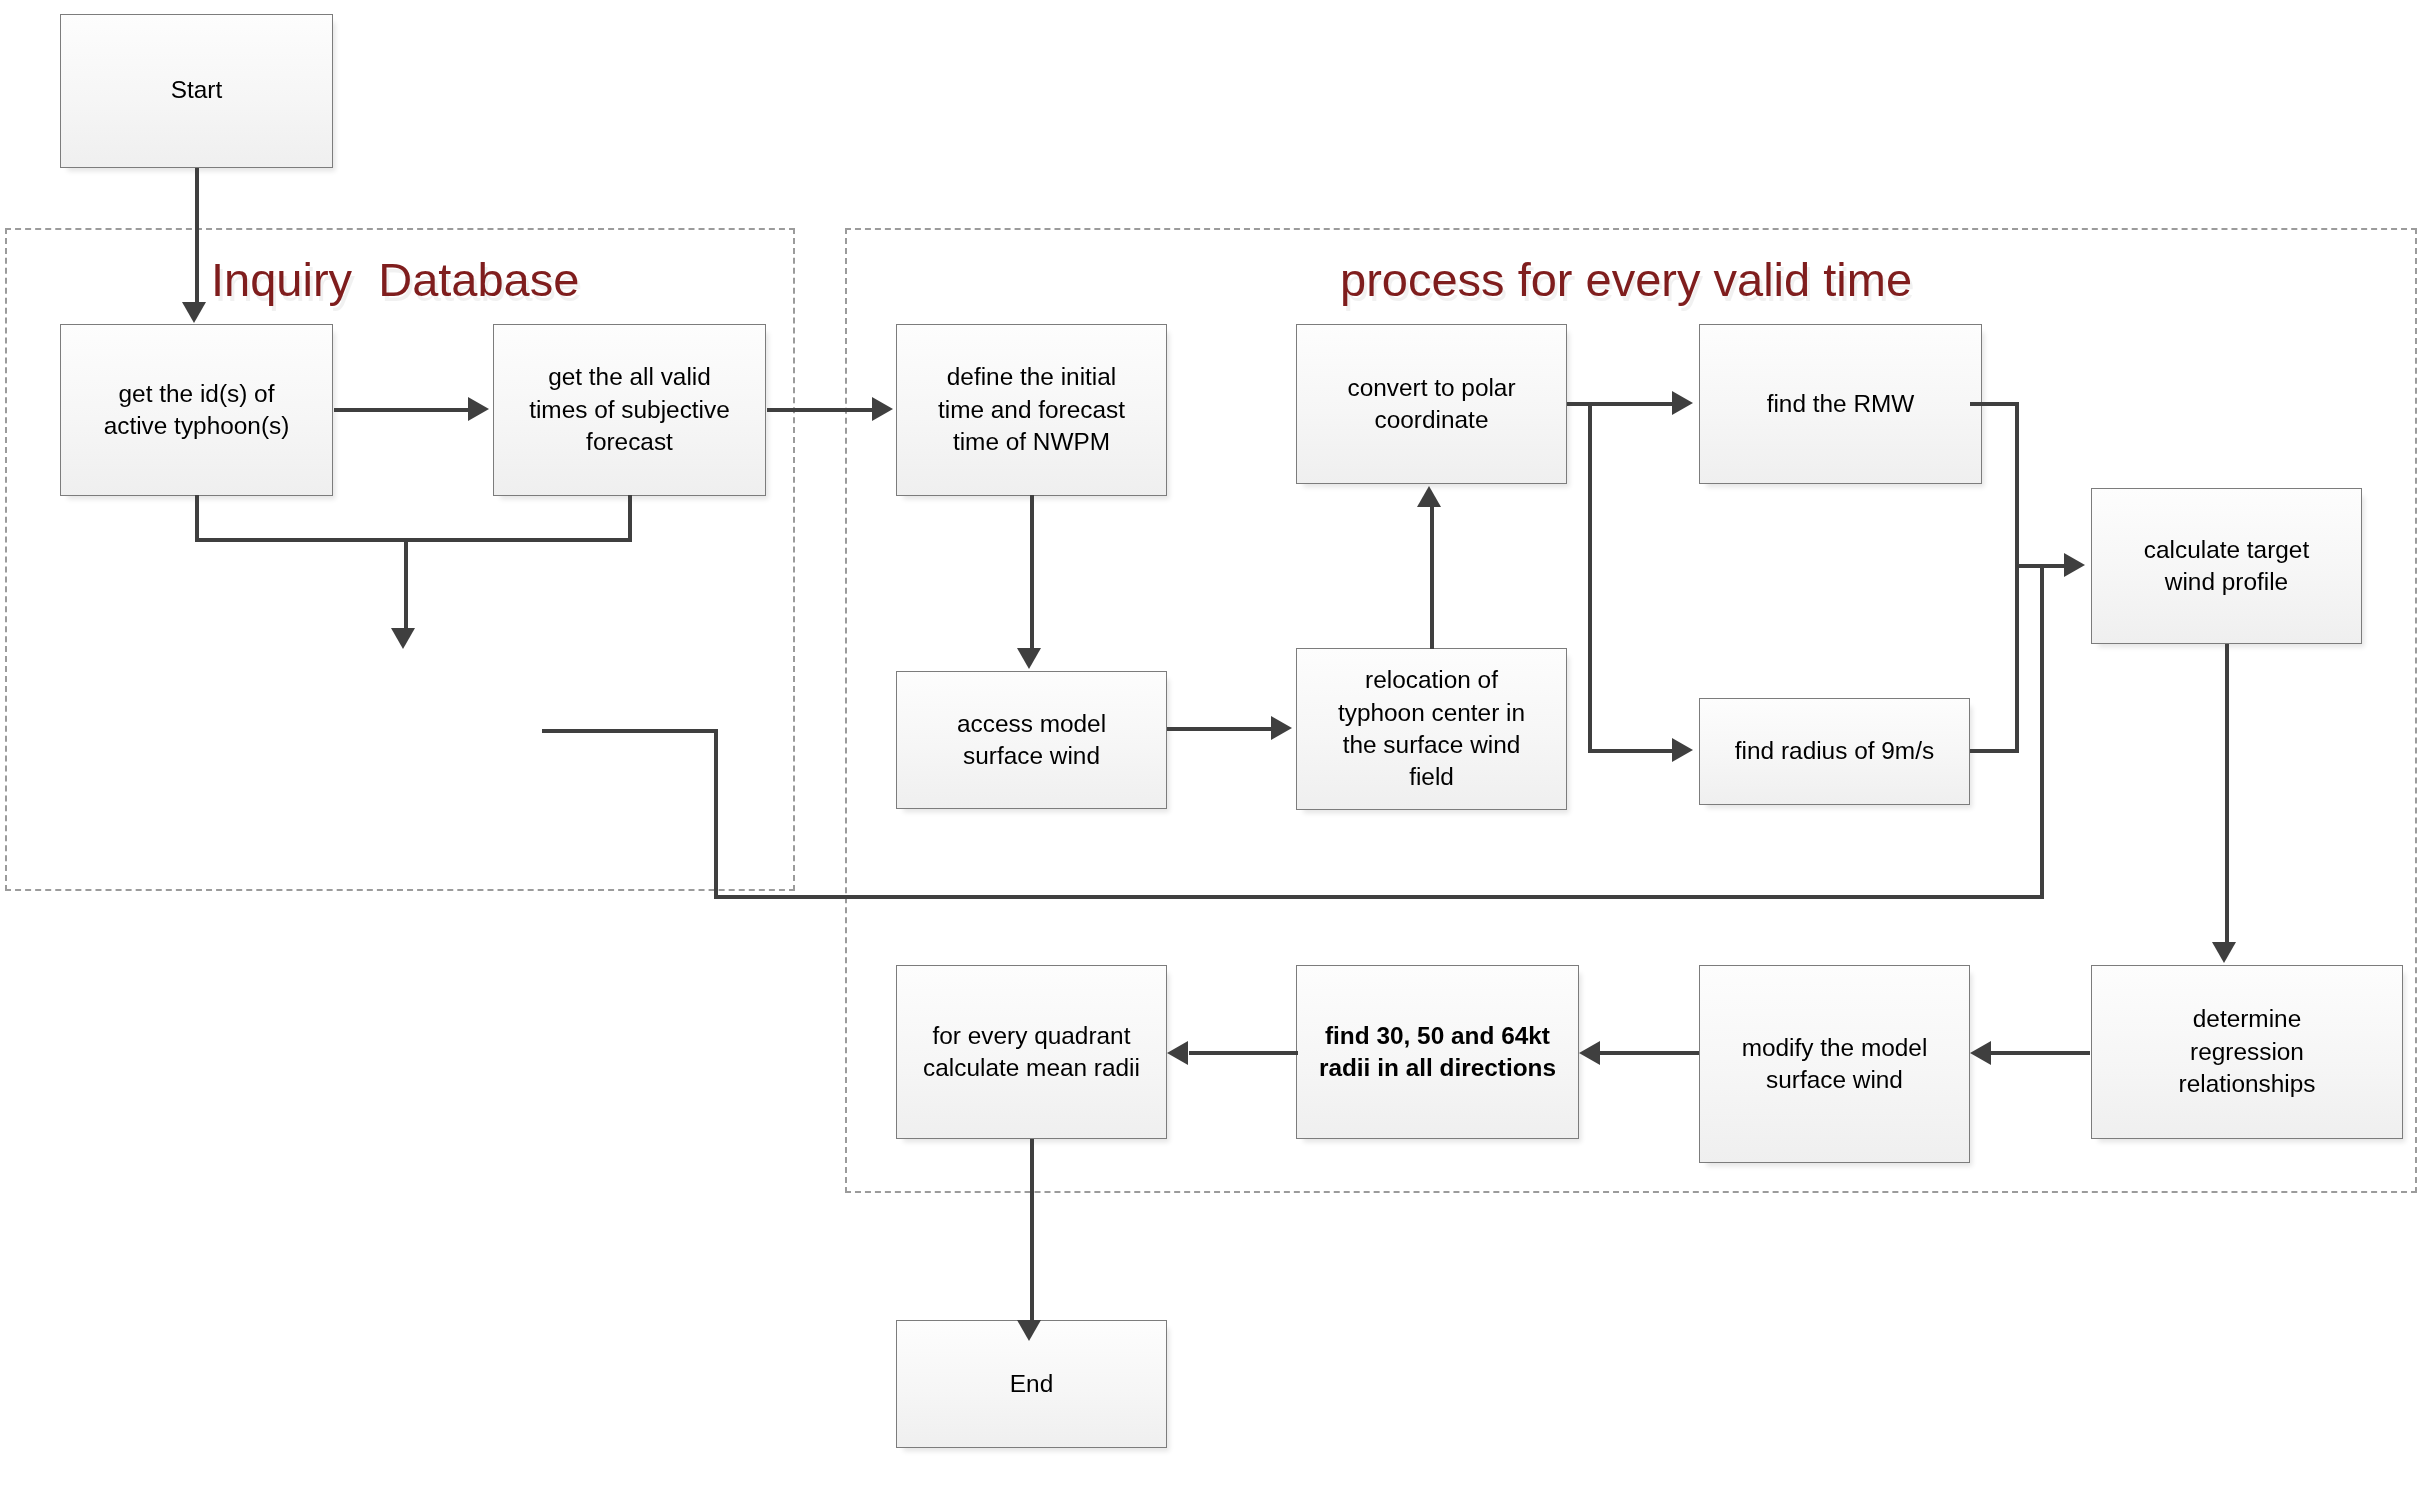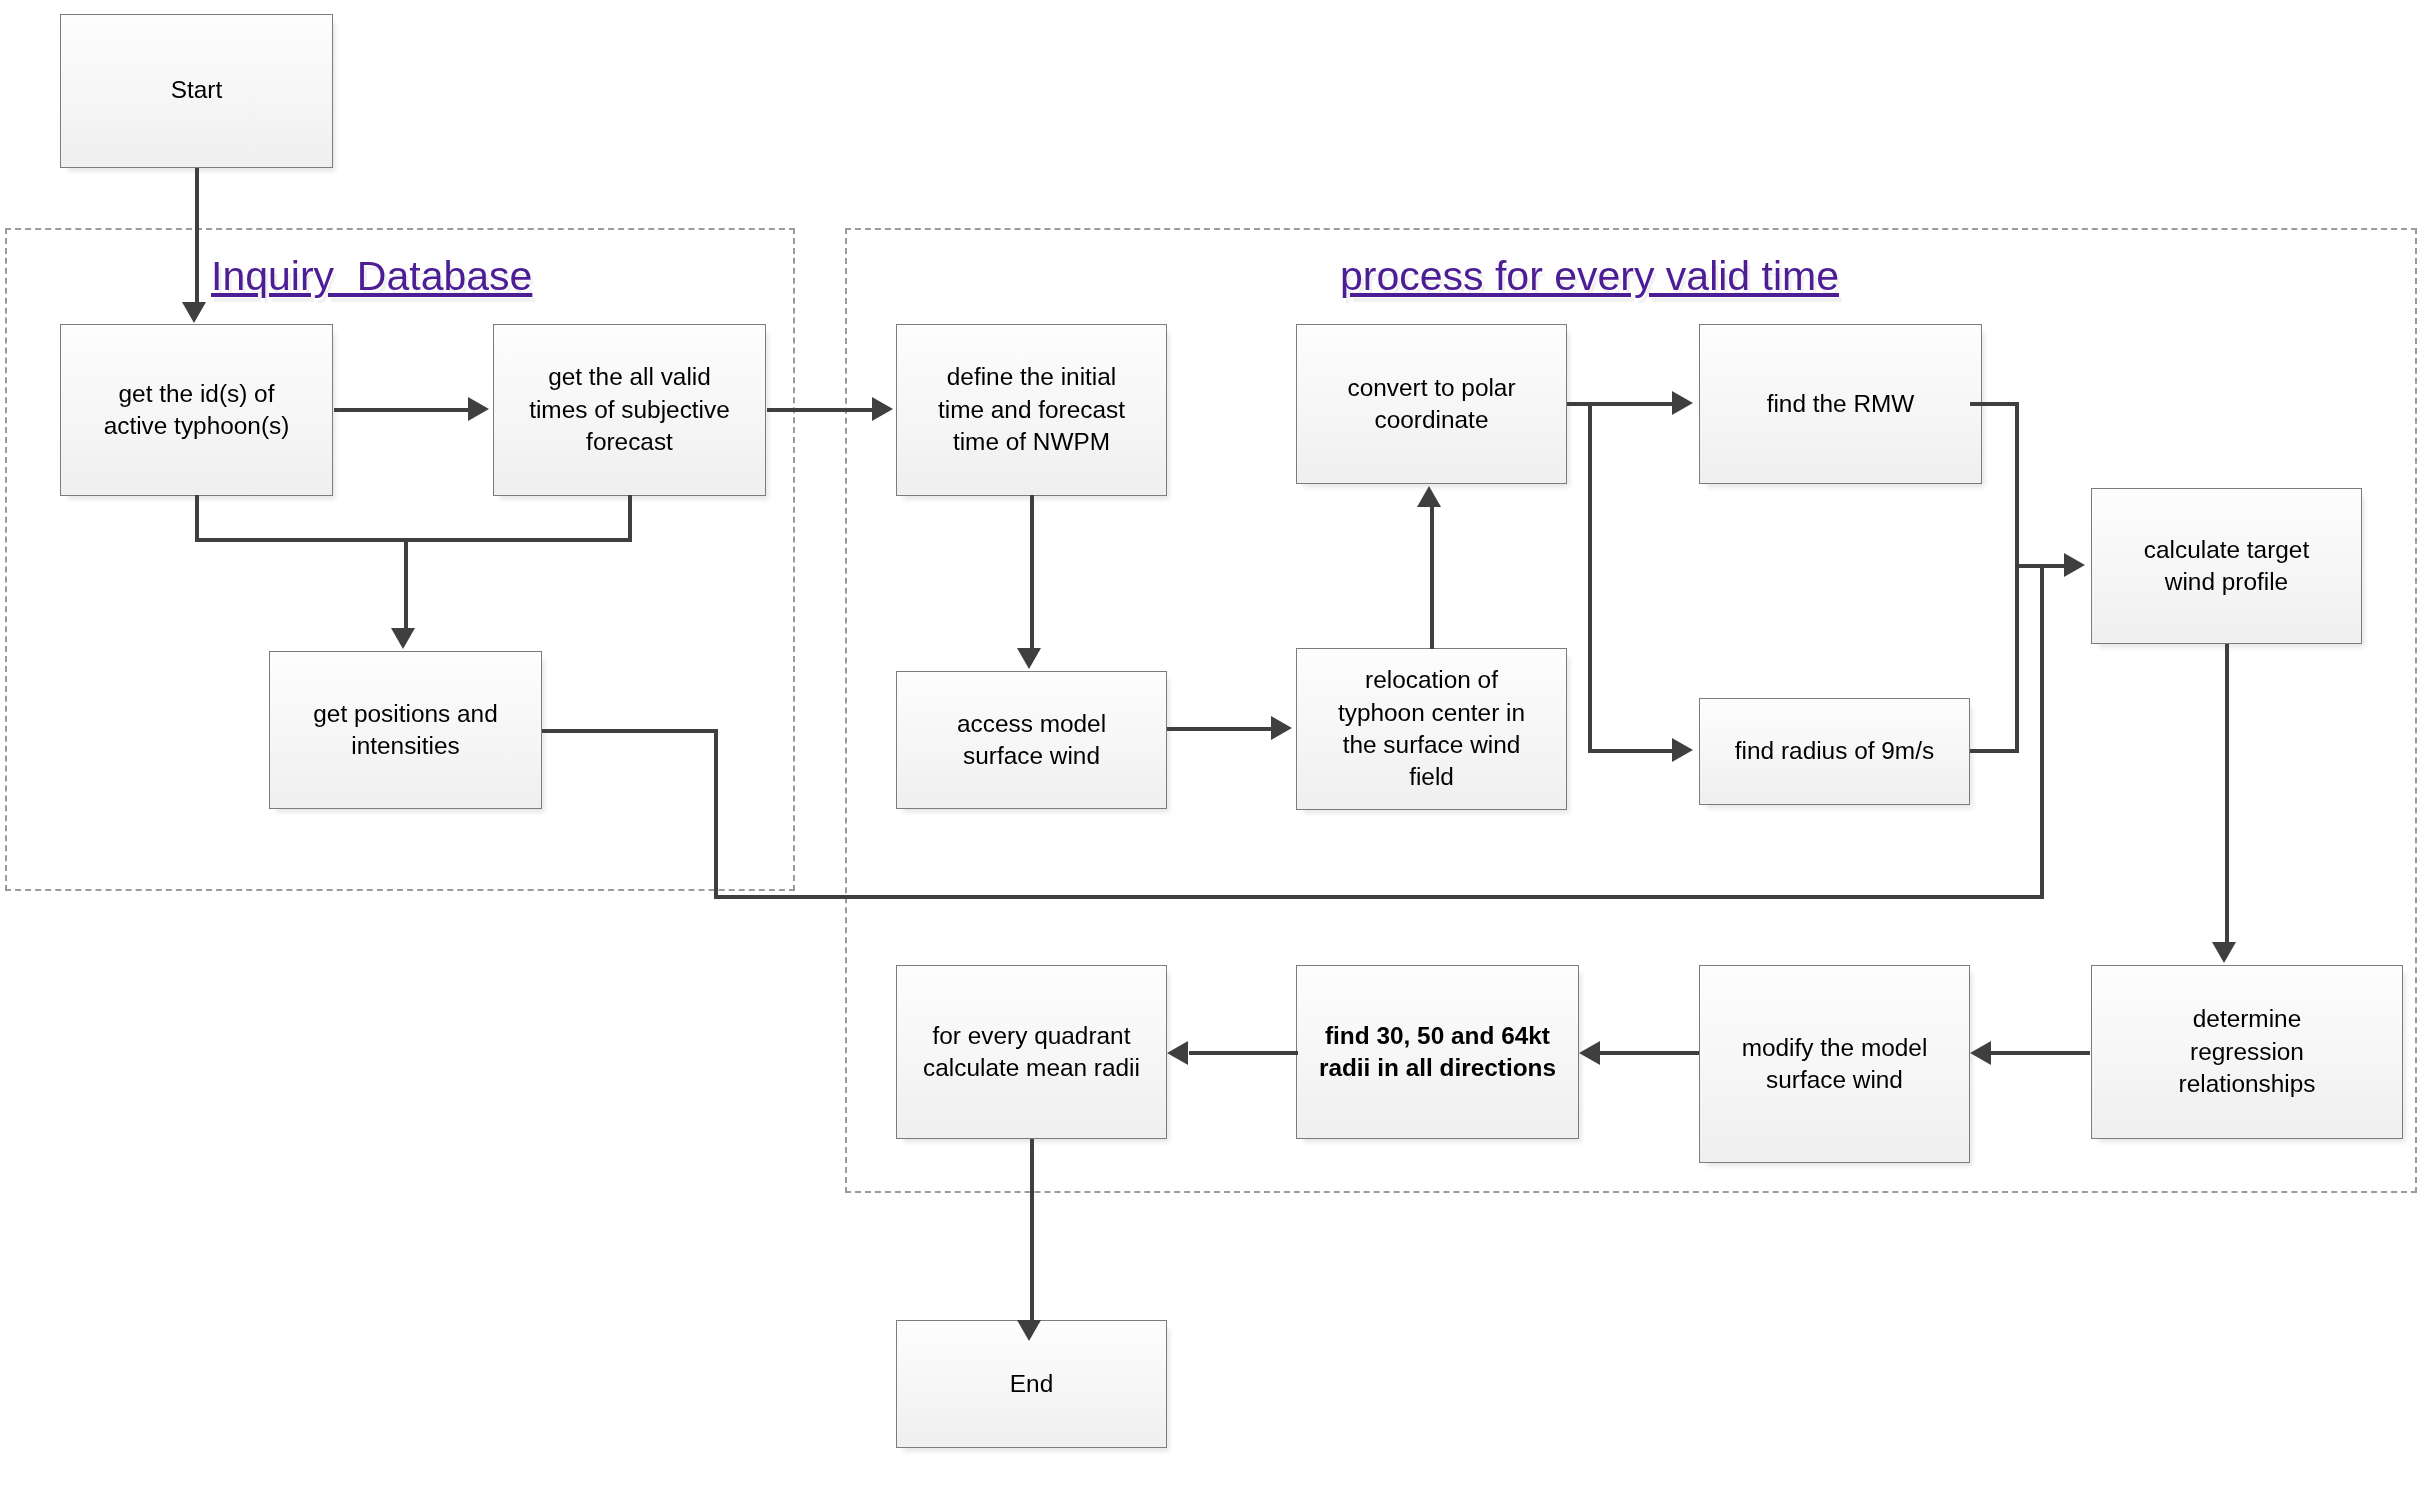--- a/index.html
+++ b/index.html
@@ -16,27 +16,26 @@
   }
   
   .group{
     position:absolute;
     border:2px dashed #9b9b9b;
     box-sizing:border-box;
     background:transparent;
   }
   .group-label{
     position:absolute;
-    font-size:41px;
+    font-size:47px;
     line-height:1;
     white-space:pre;
-    color:#4c1d95;
+    color:#7f1d1d;
     text-shadow:2.9px 4.9px 0 rgba(0,0,0,0.055);
     font-weight:400;
-    text-decoration:underline;
   }
   
   .node{
     position:absolute;
     box-sizing:border-box;
     border:1.5px solid #7c7c7c;
     background:linear-gradient(180deg,#fdfdfd 0%,#f6f6f6 55%,#efefef 100%);
     box-shadow:4.9px 5.9px 4.9px -2px rgba(0,0,0,0.10);
     display:flex;
     align-items:center;
@@ -99,24 +98,20 @@
     <span style="white-space:pre-line;">get the id(s) of
 active typhoon(s)</span>
   </div>
 
   <div class="node" style="left:493px; top:324px; width:273px; height:172px;">
     <span style="white-space:pre-line;">get the all valid
 times of subjective
 forecast</span>
   </div>
 
-  <div class="node" style="left:269px; top:651px; width:273px; height:158px;">
-    <span style="white-space:pre-line;">get positions and
-intensities</span>
-  </div>
 
   <div class="node" style="left:896px; top:324px; width:271px; height:172px;">
     <span style="white-space:pre-line;">define the initial
 time and forecast
 time of NWPM</span>
   </div>
 
   <div class="node" style="left:896px; top:671px; width:271px; height:138px;">
     <span style="white-space:pre-line;">access model
 surface wind</span>

